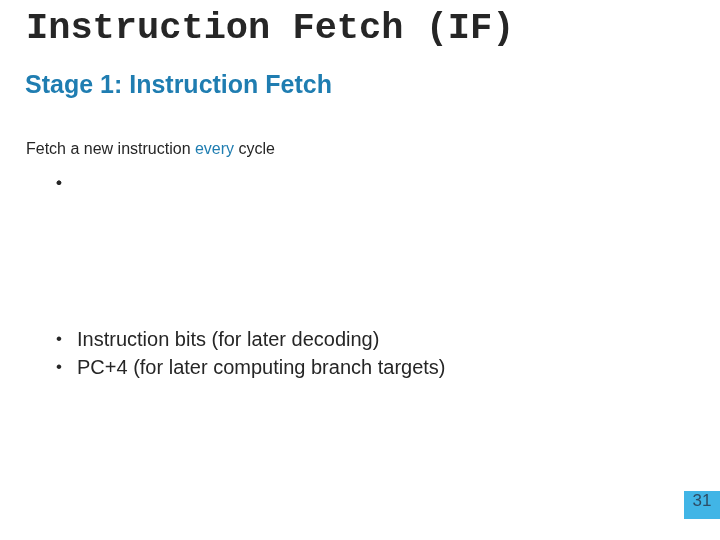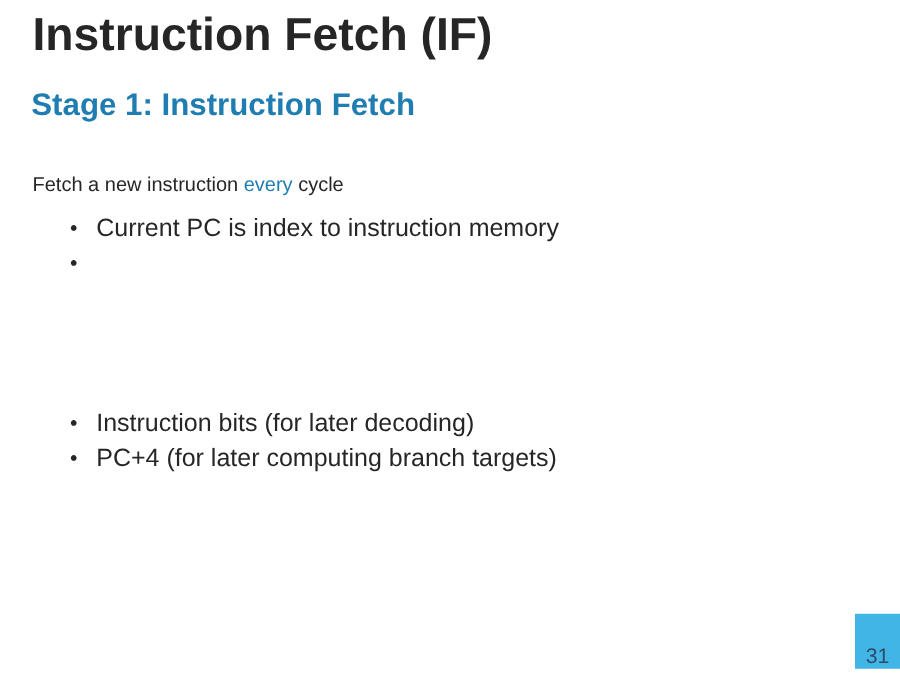--- a/index.html
+++ b/index.html
@@ -19,20 +19,21 @@
     font-family:"Liberation Sans","DejaVu Sans",sans-serif;
     color:var(--text);
     overflow:hidden;
   }
   .slide{position:absolute;inset:0;background:var(--background);}
   .title{
     position:absolute;left:26px;top:6px;
     font-size:37px;line-height:1.2;
     color:var(--text);
     letter-spacing:0;
+    font-family:Liberation Mono, monospace;
   }
   .subtitle{
     position:absolute;left:25px;top:69px;
     font-size:25px;line-height:1.2;
     color:var(--subtitle);
   }
   .heading{
     position:absolute;left:26px;
     font-size:16px;line-height:1.2;
     color:var(--text);
@@ -55,23 +56,23 @@
     line-height:28px;
     color:var(--text);
   }
   ul.bullets li .marker{
     position:absolute;left:30px;top:0;
     font-size:17px;line-height:28px;
     color:var(--text);
   }
   .page-box{
     position:absolute;right:0;top:491px;
-    width:36px;height:44px;
+    width:36px;height:28px;
     background:var(--page-box-bg);
-    display:flex;align-items:flex-end;justify-content:center;
+    display:flex;align-items:flex-start;justify-content:center;
   }
   .page-number{
     font-size:17px;
     color:var(--page-number-text);
   }
 </style>
 </head>
 <body>
 
 <div class="slide">
@@ -80,21 +81,20 @@
 
   <h2 class="subtitle">Stage 1: Instruction Fetch</h2>
 
   <div class="heading heading-1">
     <span>Fetch a new instruction </span><span class="accent">every</span><span> cycle</span>
   </div>
 
   <ul class="bullets bullets-1">
     <li>
       <span class="marker">•</span>
-      <span>Current PC is index to instruction memory</span>
     </li>
     <li>
       <span class="marker">•</span>
     </li>
   </ul>
 
 
   <ul class="bullets bullets-2">
     <li>
       <span class="marker">•</span>

